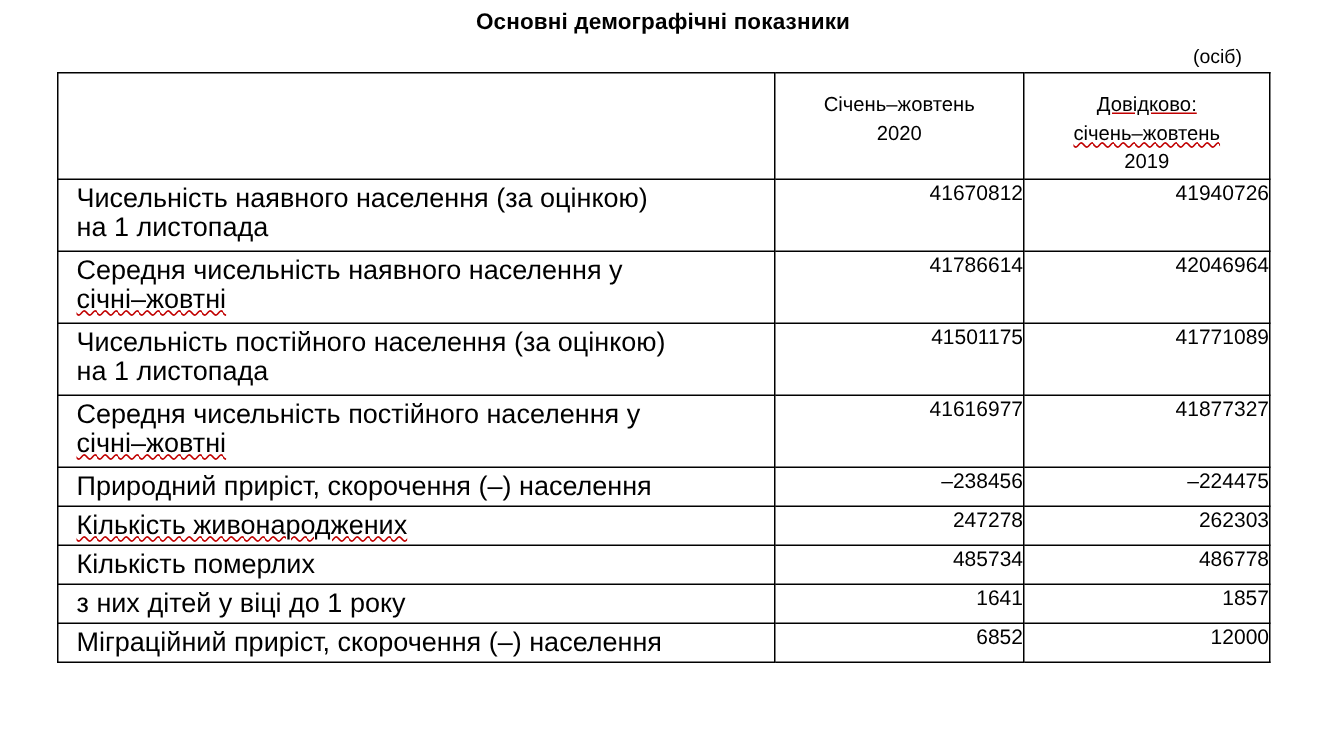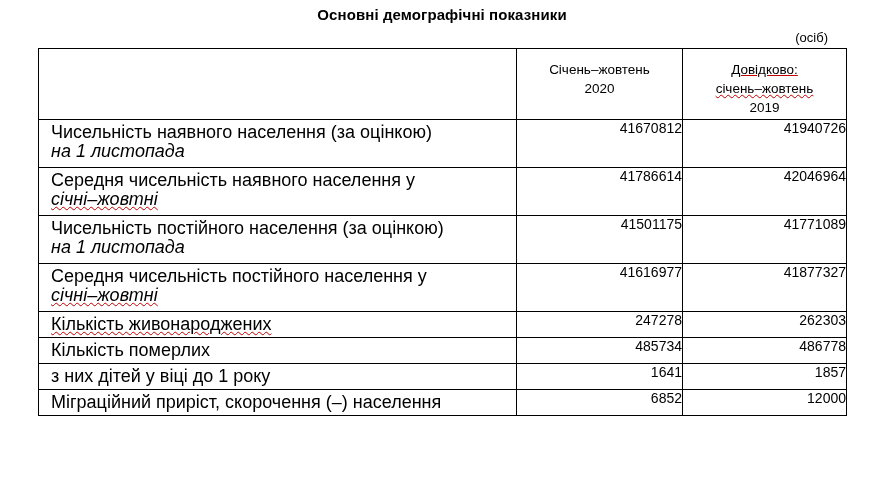--- a/index.html
+++ b/index.html
@@ -65,21 +65,21 @@
     text-decoration-color: #c00000;
   }
 
   .label-cell {
     font-size: 18px;
     line-height: 19px;
     padding: 3px 6px 3px 12px;
     box-sizing: border-box;
   }
   .label-cell .l1 { display:block; }
-  .label-cell .l2 { display:block;font-style:italic; }
+  .label-cell .l2 { display:block; }
   .squiggle {
     text-decoration: underline;
     text-decoration-style: wavy;
     text-decoration-color: #c00000;
     text-decoration-thickness: 1px;
     text-underline-offset: 1px;
   }
   .val-cell {
     font-size: 14px;
     text-align: right;
@@ -168,20 +168,29 @@
           <div class="label-cell">
             <span class="l1">Середня чисельність постійного населення у</span>
             <span class="l2 squiggle">січні–жовтні</span>
           </div>
         </td>
         <td class="val-cell">41616977</td>
         <td class="val-cell">41877327</td>
       </tr>
 
 
+      <tr class="one-line">
+        <td>
+          <div class="label-cell">
+            <span class="l1">Природний приріст, скорочення (–) населення</span>
+          </div>
+        </td>
+        <td class="val-cell">–238456</td>
+        <td class="val-cell">–224475</td>
+      </tr>
 
       <tr class="one-line">
         <td>
           <div class="label-cell">
             <span class="l1 squiggle">Кількість живонароджених</span>
           </div>
         </td>
         <td class="val-cell">247278</td>
         <td class="val-cell">262303</td>
       </tr>

